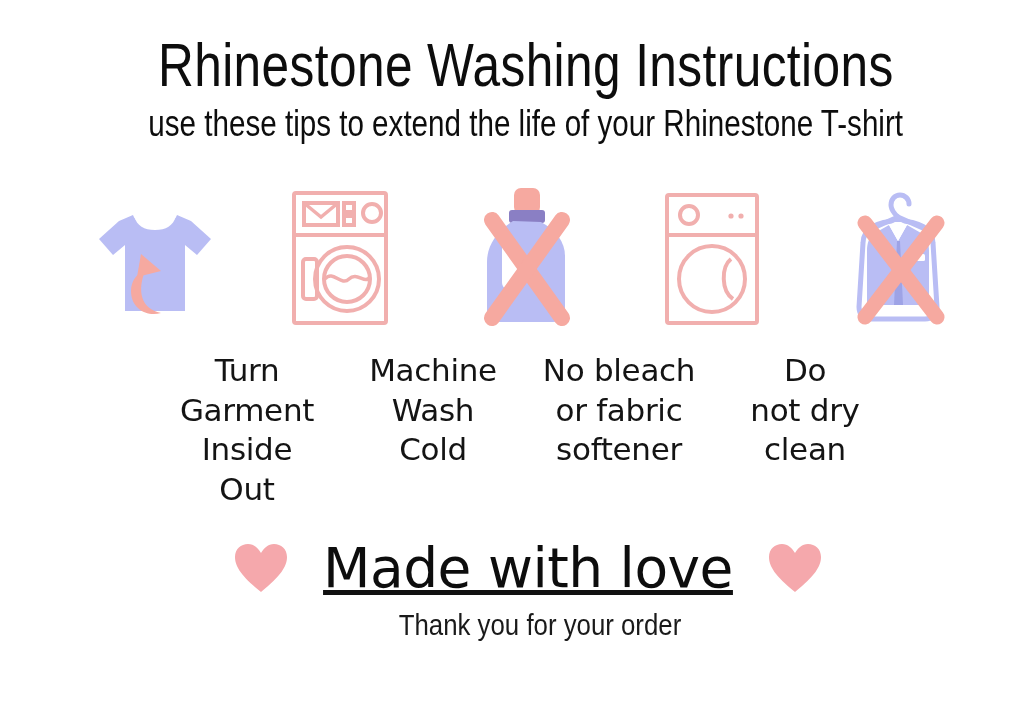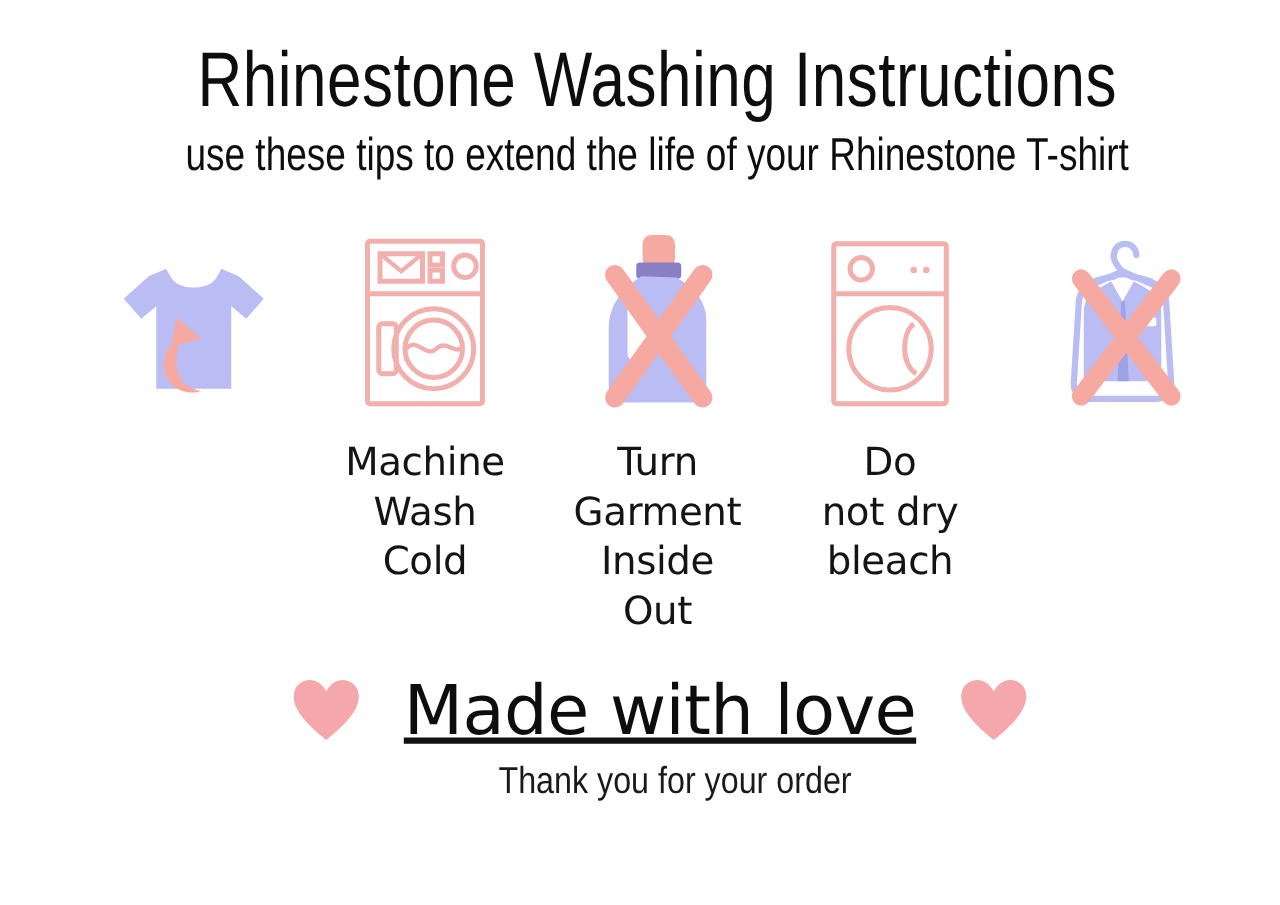--- a/index.html
+++ b/index.html
@@ -216,30 +216,33 @@
             <line x1="32" y1="42" x2="104" y2="136"></line>
             <line x1="104" y1="42" x2="32" y2="136"></line>
           </g>
         </svg>
       </div>
     </div>
 
   </div>
 
   <div class="label-row">
-    <div class="label">Machine
-Wash
-Cold</div>
     <div class="label">Turn
 Garment
 Inside
 Out</div>
+    <div class="label">Machine
+Wash
+Cold</div>
+    <div class="label">No bleach
+or fabric
+softener</div>
     <div class="label">Do
 not dry
-bleach</div>
+clean</div>
   </div>
 
   <div class="love-row">
     <svg class="heart" width="56" height="52" viewBox="0 0 56 52">
       <path d="M28 50 C8 34 2 24 2 15 C2 7 8 2 15 2 C21 2 25 6 28 11 C31 6 35 2 41 2
                C48 2 54 7 54 15 C54 24 48 34 28 50 Z" fill="#f5a8ac"></path>
     </svg>
     <div class="love-text">Made with love</div>
     <svg class="heart" width="56" height="52" viewBox="0 0 56 52">
       <path d="M28 50 C8 34 2 24 2 15 C2 7 8 2 15 2 C21 2 25 6 28 11 C31 6 35 2 41 2

